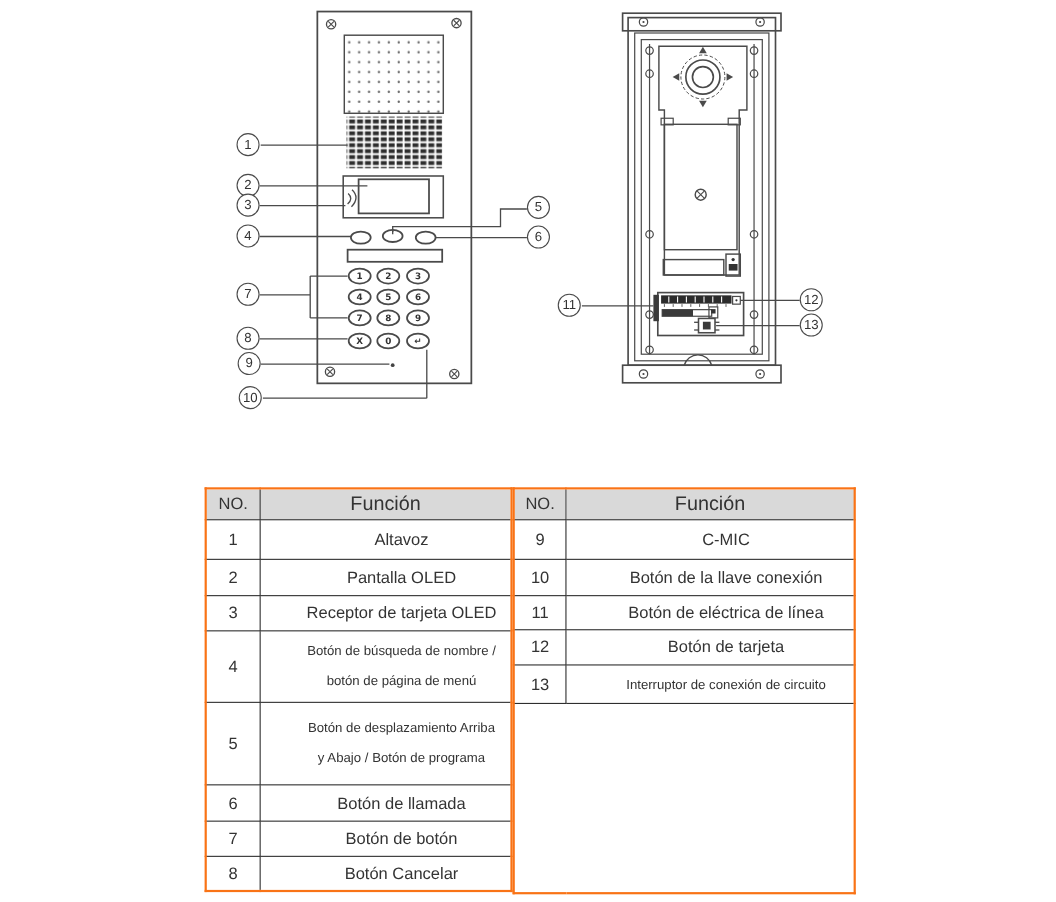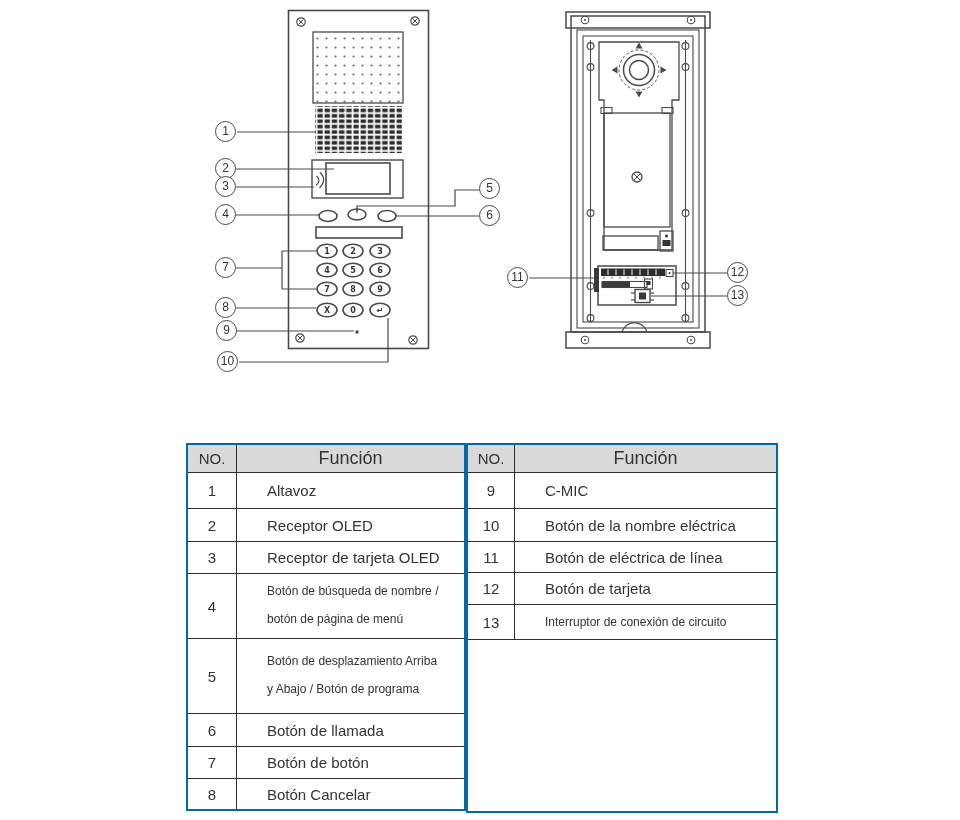--- a/index.html
+++ b/index.html
@@ -8,29 +8,29 @@
 
   svg.diagram{position:absolute;left:0;top:0;}
   svg text{font-family:"DejaVu Sans",sans-serif;}
 
   .callout{position:absolute;width:21px;height:21px;box-sizing:border-box;
     border:1.6px solid #4a4a4a;border-radius:50%;background:#fff;color:#333;
     font-size:12px;line-height:18px;text-align:center;}
 
   .tables{position:absolute;left:186px;top:443px;display:flex;align-items:flex-start;}
   table{border-collapse:collapse;table-layout:fixed;}
-  table{border:2px solid #0369a1;}
+  table{border:2px solid #f97316;}
   td,th{border:1.6px solid #2e2e2e;color:#333;overflow:hidden;}
   th{background:#d9d9d9;font-weight:normal;font-size:18px;height:25px;}
   .t-left{width:280px;}
   .t-right{width:312px;}
   .t-left .no{width:46px;}
   .t-right .no{width:44px;}
   .no{text-align:center;font-size:15px;}
-  .fn{text-align:left;padding-left:30px;font-size:15px;}
+  .fn{text-align:center;padding-left:30px;font-size:15px;}
   .small{font-size:12px;}
   .fn div{line-height:2.3;}
   .empty-cell{height:169px;}
 </style>
 </head>
 <body>
 
 <div class="page">
 
   <svg class="diagram" width="960" height="440" viewBox="0 0 960 440">
@@ -263,21 +263,21 @@
           <tr>
         <th class="no">NO.</th>
         <th>Función</th>
       </tr>
       <tr>
         <td class="no" style="height:33px">1</td>
         <td class="fn">Altavoz</td>
       </tr>
       <tr>
         <td class="no" style="height:30px">2</td>
-        <td class="fn">Receptor OLED</td>
+        <td class="fn">Pantalla OLED</td>
       </tr>
       <tr>
         <td class="no" style="height:29px">3</td>
         <td class="fn">Receptor de tarjeta OLED</td>
       </tr>
       <tr>
         <td class="no" style="height:62px">4</td>
         <td class="fn small">
           <div>Botón de búsqueda de nombre /</div>
           <div>botón de página de menú</div>
@@ -310,21 +310,21 @@
           <tr>
         <th class="no">NO.</th>
         <th>Función</th>
       </tr>
       <tr>
         <td class="no" style="height:33px">9</td>
         <td class="fn">C-MIC</td>
       </tr>
       <tr>
         <td class="no" style="height:30px">10</td>
-        <td class="fn">Botón de la nombre eléctrica</td>
+        <td class="fn">Botón de la llave conexión</td>
       </tr>
       <tr>
         <td class="no" style="height:28px">11</td>
         <td class="fn">Botón de eléctrica de línea</td>
       </tr>
       <tr>
         <td class="no" style="height:29px">12</td>
         <td class="fn">Botón de tarjeta</td>
       </tr>
       <tr>

